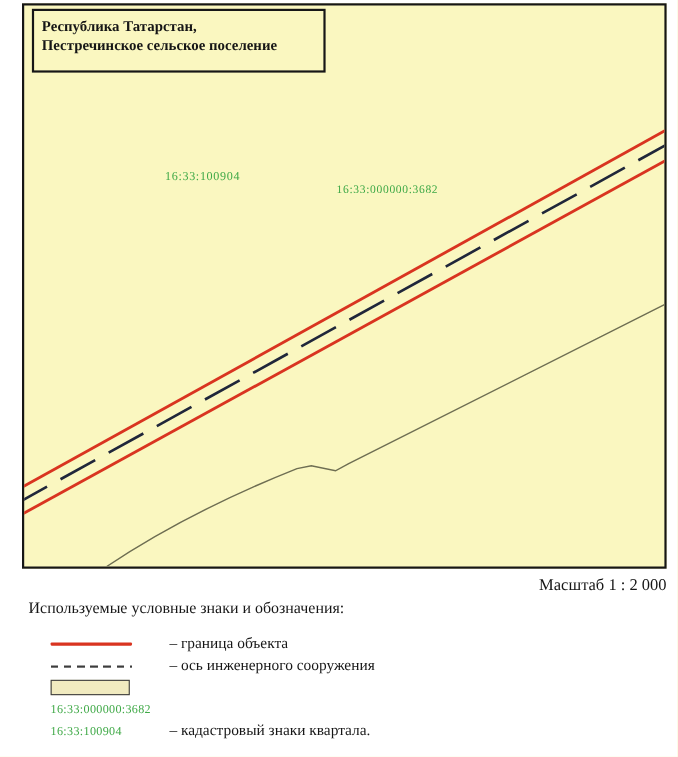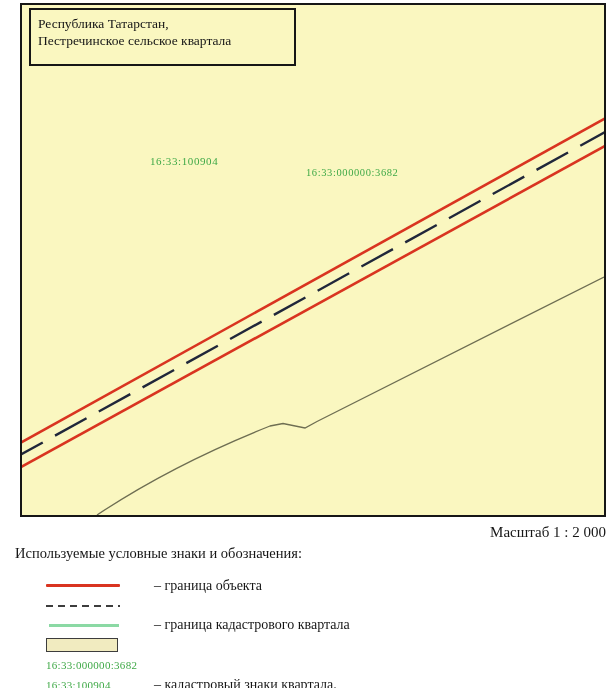--- a/index.html
+++ b/index.html
@@ -32,32 +32,33 @@
 
   
   .title-box {
     position: absolute; left: 29px; top: 8px;
     width: 250px; height: 42px;
     padding: 5px 6px 7px 7px;
     border: 2px solid #161616;
     background: #faf7c0;
     font-size: 13.5px; line-height: 17px;
     white-space: nowrap;
+    font-weight: bold;
   }
 
   
   .scale {
     position: absolute; left: 20px; top: 524px;
     width: 586px; text-align: right;
     font-size: 15px;
   }
 
   
   .legend-heading {
-    position: absolute; left: 15px; top: 545px;
+    position: absolute; left: 26px; top: 545px;
     font-size: 14.5px;
   }
   .legend {
     position: absolute; left: 17px; top: 576px; margin-left: 29px;
   }
   .legend-row { display: flex; align-items: center; height: 19.8px; }
   .swatch-cell { width: 108px; flex: none; display: flex; align-items: center; }
   .legend-label { font-size: 14px; white-space: nowrap; }
 
   .sw-red   { width: 74px; height: 3px; background: #d93420; border-radius: 1px; }
@@ -80,48 +81,43 @@
 
     <path d="M 75,510 Q 150,460 248,421 L 261,418.5 L 283,423 L 295,416.5 L 582,272" fill="none" stroke="#6e6e52" stroke-width="1.3"></path>
   </svg>
 
   <div class="map-label quarter">16:33:100904</div>
   <div class="map-label parcel">16:33:000000:3682</div>
 </div>
 
 <div class="title-box">
   <div>Республика Татарстан,</div>
-  <div>Пестречинское сельское квартала</div>
+  <div>Пестречинское сельское поселение</div>
 </div>
 
 <div class="scale">Масштаб 1 : 2 000</div>
 
 <div class="legend-heading">Используемые условные знаки и обозначения:</div>
 
 <div class="legend">
 
   <div class="legend-row">
     <div class="swatch-cell">
       <div class="sw-red"></div>
     </div>
     <div class="legend-label">– граница объекта</div>
   </div>
 
   <div class="legend-row">
     <div class="swatch-cell">
       <div class="sw-dash"></div>
     </div>
+    <div class="legend-label">– ось инженерного сооружения</div>
   </div>
 
-  <div class="legend-row">
-    <div class="swatch-cell">
-      <div class="sw-green"></div>
-    </div>
-    <div class="legend-label">– граница кадастрового квартала</div>
-  </div>
 
   <div class="legend-row">
     <div class="swatch-cell">
       <div class="sw-box"></div>
     </div>
   </div>
 
   <div class="legend-row">
     <div class="swatch-cell">
       <div class="sw-text">16:33:000000:3682</div>

